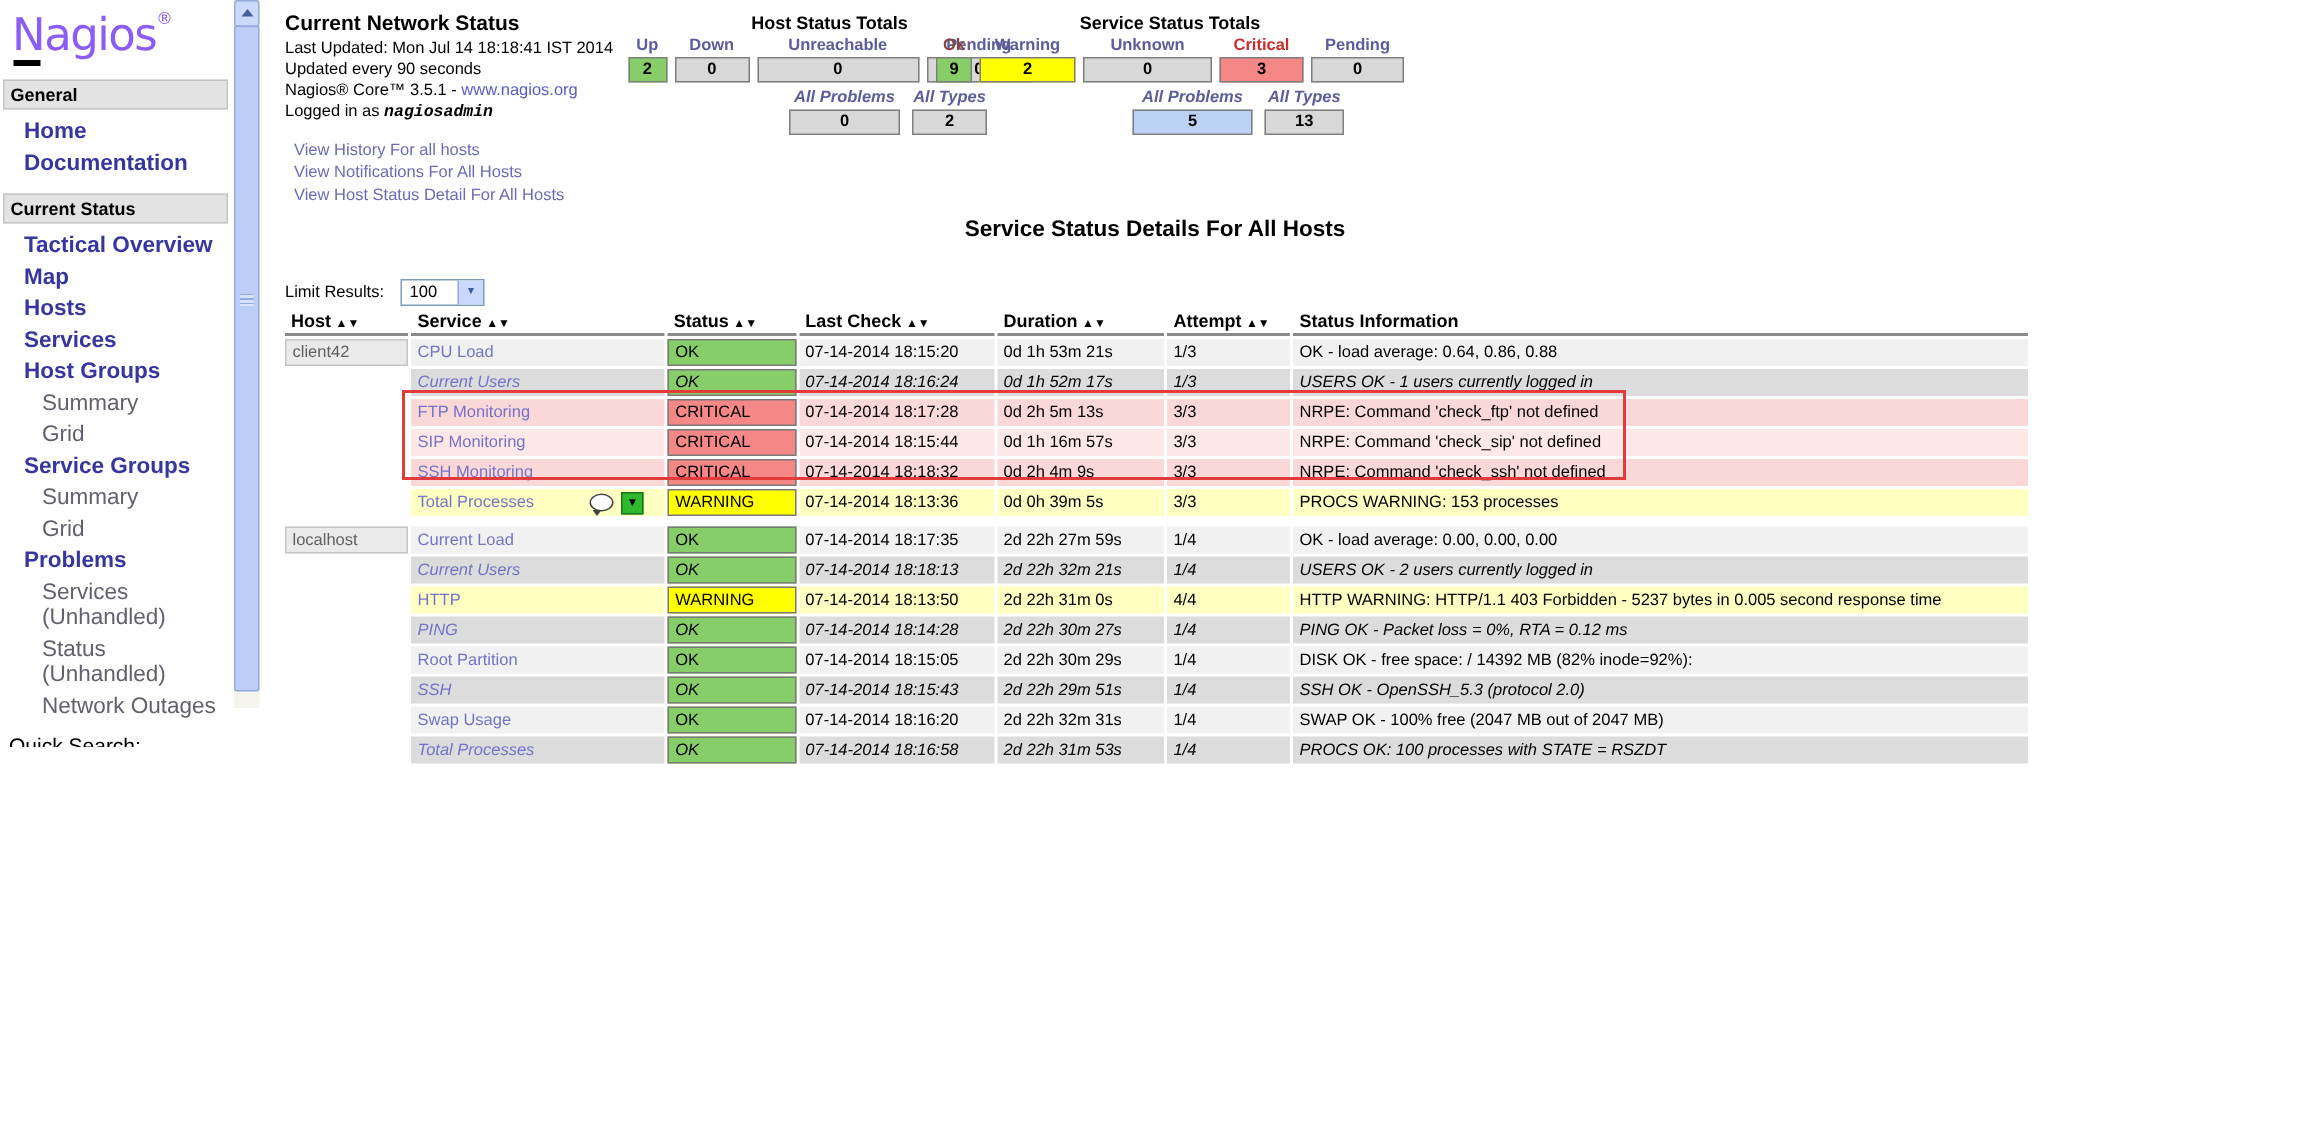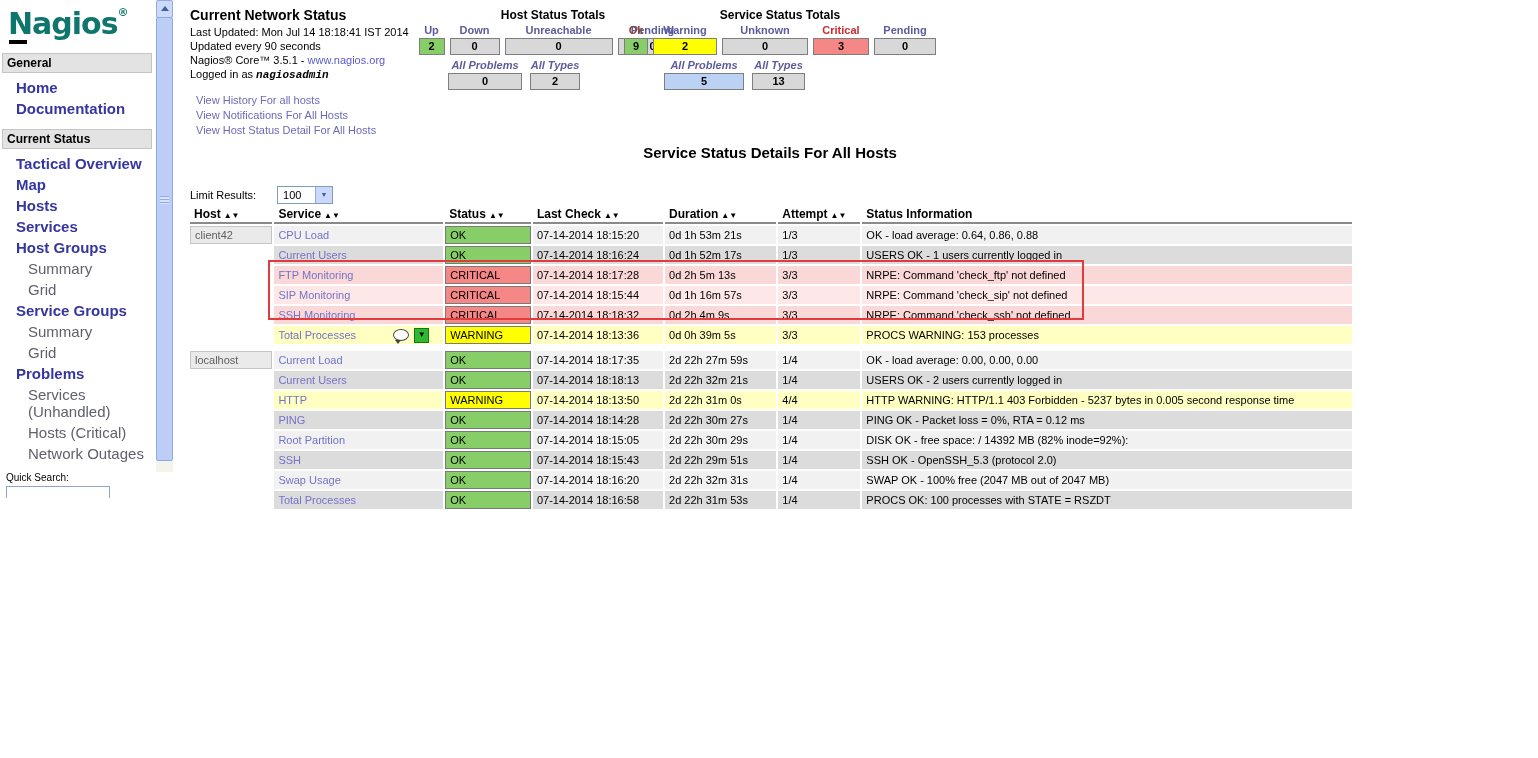--- a/index.html
+++ b/index.html
@@ -1,31 +1,31 @@
 <!DOCTYPE html>
 <html><head>
 <meta charset="utf-8">
 <style>
   html,body{margin:0;padding:0;background:#fff;}
   .viewport{position:relative;width:1538px;height:758px;overflow:hidden;background:#fff;
             font-family:"Liberation Sans",sans-serif;font-size:11px;color:#000;}
 
   
   .sidebar{position:absolute;left:2px;top:2px;width:150px;height:496px;overflow:hidden;background:#fff;}
-  .logo{padding:4px 0 2px 6px;font-family:"DejaVu Sans",sans-serif;font-weight:bold;
-        font-size:30px;letter-spacing:-1px;color:#0f766e;}
+  .logo{padding:4px 0 2px 6px;font-family:"DejaVu Sans",sans-serif;font-weight:normal;
+        font-size:30px;letter-spacing:-1px;color:#8b5cf6;}
   .logo-n{position:relative;display:inline-block;}
   .logo-n::after{content:"";position:absolute;left:1px;bottom:-3px;width:18px;height:4px;background:#000;}
   .logo-reg{font-size:11px;vertical-align:top;}
   .sec-title{margin:10px 0 4px 0;background:#E3E3E3;border:1px solid #C4C4C4;
              font-weight:bold;font-size:12px;padding:2px 4px;color:#000;}
   .side-link{padding:2px 0 2px 14px;font-size:15px;font-weight:bold;color:#3636A0;cursor:pointer;}
   .side-link.sub{padding-left:26px;font-weight:normal;color:#60606E;}
   .quick-search{margin:8px 0 0 4px;}
-  .qs-label{font-size:10px;color:#000;margin-bottom:3px;}
+  .qs-label{font-size:14px;color:#000;margin-bottom:3px;}
   .qs-input{width:98px;height:16px;border:1px solid #8FA4C8;font-size:11px;}
 
   
   .fscroll{position:absolute;left:156px;top:0;width:17px;height:472px;background:#F4F3EC;}
   .fs-btn-up{position:absolute;left:0;top:0;width:15px;height:16px;background:#CBD9FB;
              border:1px solid #98ACD9;border-radius:2px;}
   .fs-btn-up::after{content:"";position:absolute;left:4px;top:5px;width:0;height:0;
              border-left:4px solid transparent;border-right:4px solid transparent;
              border-bottom:5px solid #41609C;}
   .fs-thumb{position:absolute;left:0;top:17px;width:15px;height:442px;background:#BDCEF6;
@@ -52,53 +52,53 @@
   .t-cols{display:flex;justify-content:center;align-items:flex-end;gap:5px;}
   .t-col{display:flex;flex-direction:column;align-items:center;}
   .t-lab{font-weight:bold;font-size:11px;color:#5C5C9C;margin-bottom:2px;cursor:pointer;white-space:nowrap;}
   .t-lab.critical{color:#CC2B2B;}
   .t-lab.visited{color:#8B4540;}
   .t-lab.it{font-style:italic;}
   .t-box{box-sizing:border-box;width:100%;height:17px;line-height:15px;border:1px solid #7E7E7E;
          font-weight:bold;font-size:11px;background:#D8D8D8;text-align:center;}
   .t-box.ok{background:#88CE68;} .t-box.warning{background:#FFFF00;}
   .t-box.critical{background:#F58787;} .t-box.problems{background:#BCD2F4;}
-  .t-all{display:flex;justify-content:flex-start;align-items:flex-end;gap:8px;margin-top:4px;}
+  .t-all{display:flex;justify-content:flex-end;align-items:flex-end;gap:8px;margin-top:4px;}
   .totals.host .t-col:nth-child(1) .t-box{min-width:26px;}
   .totals.host .t-col:nth-child(2) .t-box{min-width:50px;}
   .totals.host .t-col:nth-child(3) .t-box{min-width:108px;}
   .totals.host .t-col:nth-child(4) .t-box{min-width:70px;}
   .totals.service .t-col:nth-child(1) .t-box{min-width:24px;}
   .totals.service .t-col:nth-child(2) .t-box{min-width:64px;}
   .totals.service .t-col:nth-child(3) .t-box{min-width:86px;}
   .totals.service .t-col:nth-child(4) .t-box{min-width:56px;}
   .totals.service .t-col:nth-child(5) .t-box{min-width:62px;}
   .totals.host .t-all .t-col:nth-child(1) .t-box{min-width:74px;}
   .totals.host .t-all .t-col:nth-child(2) .t-box{min-width:50px;}
   .totals.service .t-all .t-col:nth-child(1) .t-box{min-width:80px;}
   .totals.service .t-all .t-col:nth-child(2) .t-box{min-width:53px;}
 
   .page-title{position:absolute;left:0;top:144px;width:100%;text-align:center;
               font-weight:bold;font-size:15px;}
 
-  .limit-row{position:absolute;left:4px;top:186px;display:flex;align-items:center;gap:21px;}
+  .limit-row{position:absolute;left:4px;top:186px;display:flex;align-items:center;gap:11px;}
   .select-box{position:relative;width:56px;height:18px;border:1px solid #7F9DB9;background:#fff;
               font-size:11px;line-height:16px;padding-left:5px;box-sizing:border-box;cursor:pointer;}
   .select-arrow{position:absolute;right:0;top:0;width:16px;height:16px;background:#C9D8FC;
                 border-left:1px solid #98ACD9;text-align:center;color:#3B5BA0;font-size:7px;line-height:16px;}
 
   
   .status-table{position:absolute;left:2px;top:204px;border-collapse:separate;border-spacing:2px;
                 font-size:11px;}
   .status-table th{font-size:12px;font-weight:bold;text-align:left;padding:1px 4px;
                    border-bottom:2px solid #8A8A8A;white-space:nowrap;}
   .sort-arrows{font-size:8px;letter-spacing:0;margin-left:3px;cursor:pointer;}
   .status-table td{height:14px;padding:1px 4px;white-space:nowrap;}
   tr.ok.light td, tr.pending.light td{background:#F1F1F1;}
-  tr.ok.dark td{background:#DCDCDC;}
+  tr.ok.dark td{background:#DCDCDC;font-style:italic;}
   tr.critical.dark td{background:#FBD8D8;}
   tr.critical.light td{background:#FEE7E7;}
   tr.warning td{background:#FEFFC1;}
   td.c-host{background:#fff !important;width:78px;color:#606060;}
   td.c-host.host-start{background:#EAEAEA !important;border:1px solid #C5C5C5;}
   td.c-service{width:168px;}
   .svc-wrap{display:flex;align-items:center;}
   .svc-link{color:#7373C9;cursor:pointer;}
   .host-link{color:#606060;cursor:pointer;}
   .svc-icons{margin-left:auto;display:flex;align-items:center;gap:5px;padding-right:10px;}
@@ -146,21 +146,21 @@
           <div class="side-link">Hosts</div>
           <div class="side-link">Services</div>
           <div class="side-link">Host Groups</div>
           <div class="side-link sub">Summary</div>
           <div class="side-link sub">Grid</div>
           <div class="side-link">Service Groups</div>
           <div class="side-link sub">Summary</div>
           <div class="side-link sub">Grid</div>
           <div class="side-link">Problems</div>
           <div class="side-link sub">Services (Unhandled)</div>
-          <div class="side-link sub">Hosts (Critical)</div>
+          <div class="side-link sub">Status (Unhandled)</div>
           <div class="side-link sub">Network Outages</div>
         </div>
     </div>
 
     <div class="quick-search">
       <div class="qs-label">Quick Search:</div>
       <input class="qs-input" type="text" style="">
     </div>
 
     <div class="nav-section" style="margin-top:18px;">

